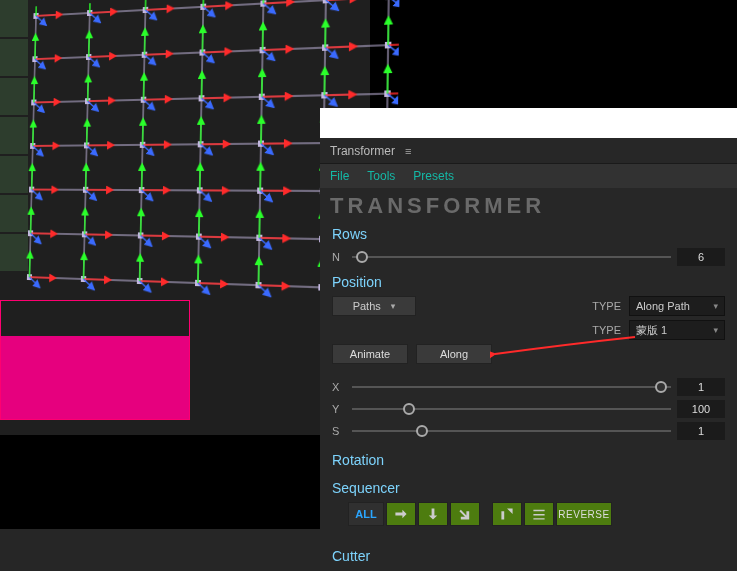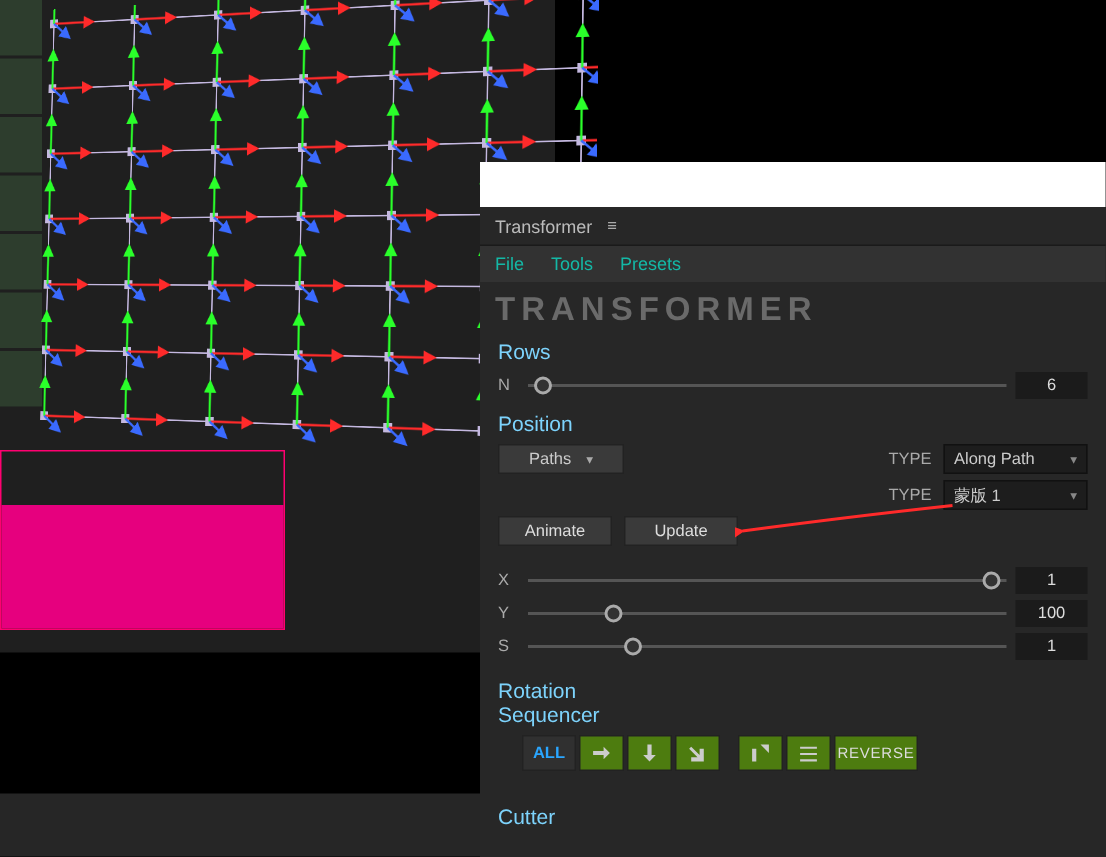--- a/index.html
+++ b/index.html
@@ -390,21 +390,21 @@
         <div style="flex:1"></div>
       <span class="lblw" style="width:40px">TYPE</span>
       <div class="selectlike" style="width:96px">
         <span>蒙版 1</span>
         <span class="caret">▾</span>
       </div>
     </div>
 
     <div class="twocols" style="margin-top:4px">
       <div class="btn btn-animate">Animate</div>
-      <div class="btn btn-update">Update</div>
+      <div class="btn btn-update">Along</div>
     </div>
 
     <div style="height:10px"></div>
 
     <div class="panel-row" style="margin-bottom:4px">
       <span class="lbl">X</span>
       <div class="slider">
           <div class="track"></div>
           <div class="knob" style="left: 97%;"></div>
         </div>
@@ -422,21 +422,21 @@
       <span class="lbl">S</span>
       <div class="slider">
           <div class="track"></div>
           <div class="knob" style="left: 22%;"></div>
         </div>
       <div class="valbox">1</div>
     </div>
   </div>
 
   <div class="sect">
-    <div class="sect-h" style="margin-bottom:0">Rotation</div>
+    <div class="sect-h" style="margin-bottom:12px">Rotation</div>
     <div class="sect-h" style="margin-top:0">Sequencer</div>
     <div class="seqrow">
       <div class="seqbtn all">ALL</div>
       <div class="seqbtn">
           <svg class="seqiconsvg" viewBox="0 0 10 10">
             <path d="M1 4h5v-2l3 3-3 3v-2h-5z" fill="#ccc"></path>
           </svg>
         </div>
       <div class="seqbtn">
           <svg class="seqiconsvg" viewBox="0 0 10 10">

